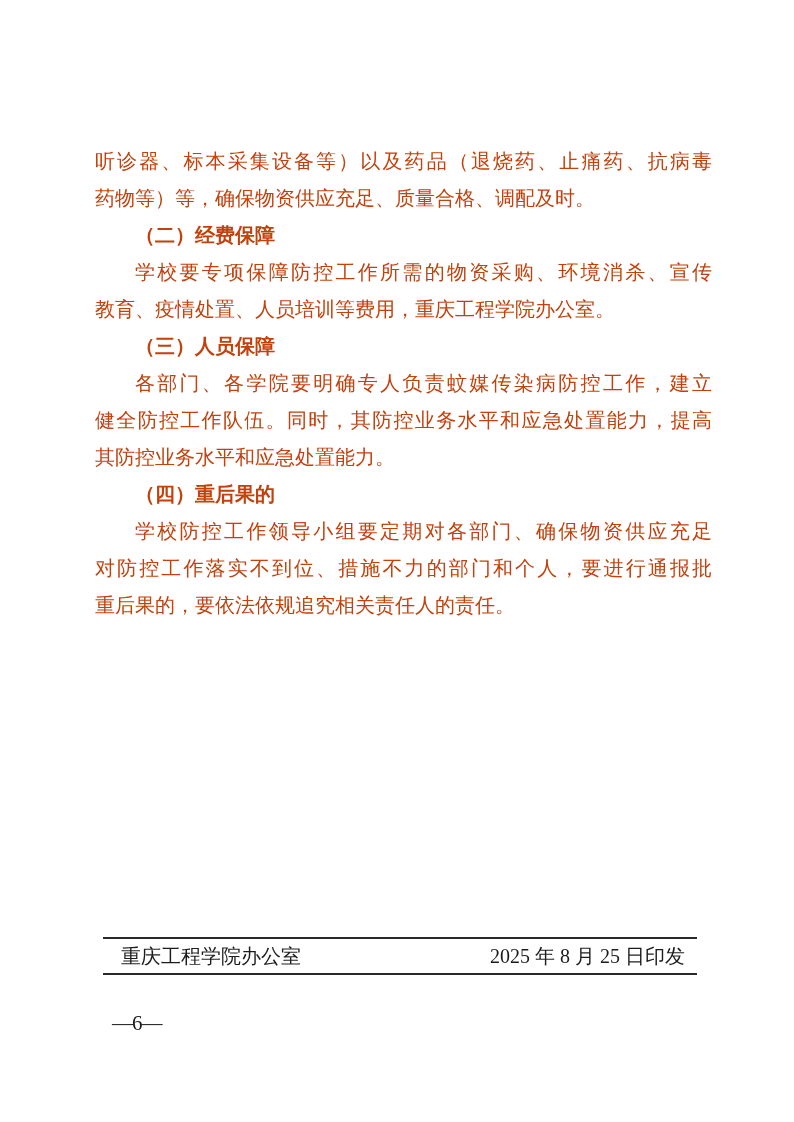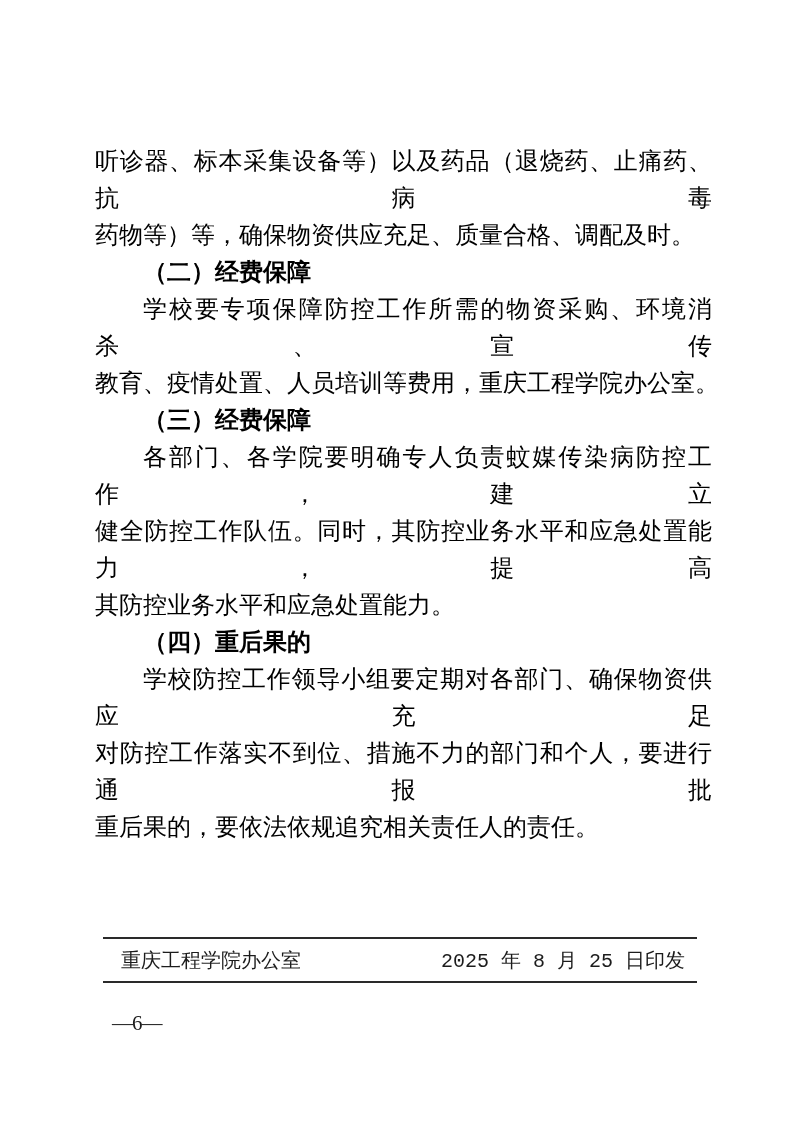--- a/index.html
+++ b/index.html
@@ -15,23 +15,23 @@
     margin: 0 auto;
     background: #ffffff;
     color: #1c1c1c;
     overflow: hidden;
   }
   .doc-body {
     position: absolute;
     left: 95px;
     top: 143px;
     width: 617px;
-    font-size: 24px;
+    font-size: 20px;
     line-height: 37px;
-    color: #000000;
+    color: #c2410c;
   }
   .line {
     display: block;
     min-height: 37px;
     white-space: nowrap;
   }
   .line.fill {
     white-space: normal;
     text-align: justify;
     text-align-last: justify;
@@ -40,31 +40,30 @@
     text-indent: 2em;
   }
   .line.heading {
     font-weight: bold;
   }
   .doc-footer {
     position: absolute;
     left: 103px;
     top: 937px;
     width: 594px;
-    height: 46px;
+    height: 38px;
     box-sizing: border-box;
     border-top: 2px solid #2a2a2a;
     border-bottom: 2px solid #2a2a2a;
     display: flex;
     align-items: center;
     justify-content: space-between;
     padding: 0 12px 0 18px;
     font-size: 20px;
     color: #1c1c1c;
-    font-family: Liberation Mono, monospace;
   }
   .page-number {
     position: absolute;
     left: 112px;
     top: 1011px;
     font-size: 21px;
     letter-spacing: -1px;
     color: #1c1c1c;
   }
 </style>
@@ -72,21 +71,21 @@
 <body>
 
 <div class="page">
 
   <div class="doc-body">
     <div class="line fill">听诊器、标本采集设备等）以及药品（退烧药、止痛药、抗病毒</div>
     <div class="line">药物等）等，确保物资供应充足、质量合格、调配及时。</div>
     <div class="line heading indent">（二）经费保障</div>
     <div class="line fill indent">学校要专项保障防控工作所需的物资采购、环境消杀、宣传</div>
     <div class="line">教育、疫情处置、人员培训等费用，重庆工程学院办公室。</div>
-    <div class="line heading indent">（三）经费保障</div>
+    <div class="line heading indent">（三）人员保障</div>
     <div class="line fill indent">各部门、各学院要明确专人负责蚊媒传染病防控工作，建立</div>
     <div class="line fill">健全防控工作队伍。同时，其防控业务水平和应急处置能力，提高</div>
     <div class="line">其防控业务水平和应急处置能力。</div>
     <div class="line heading indent">（四）重后果的</div>
     <div class="line fill indent">学校防控工作领导小组要定期对各部门、确保物资供应充足</div>
     <div class="line fill">对防控工作落实不到位、措施不力的部门和个人，要进行通报批</div>
     <div class="line">重后果的，要依法依规追究相关责任人的责任。</div>
   </div>
 
   <div class="doc-footer">

